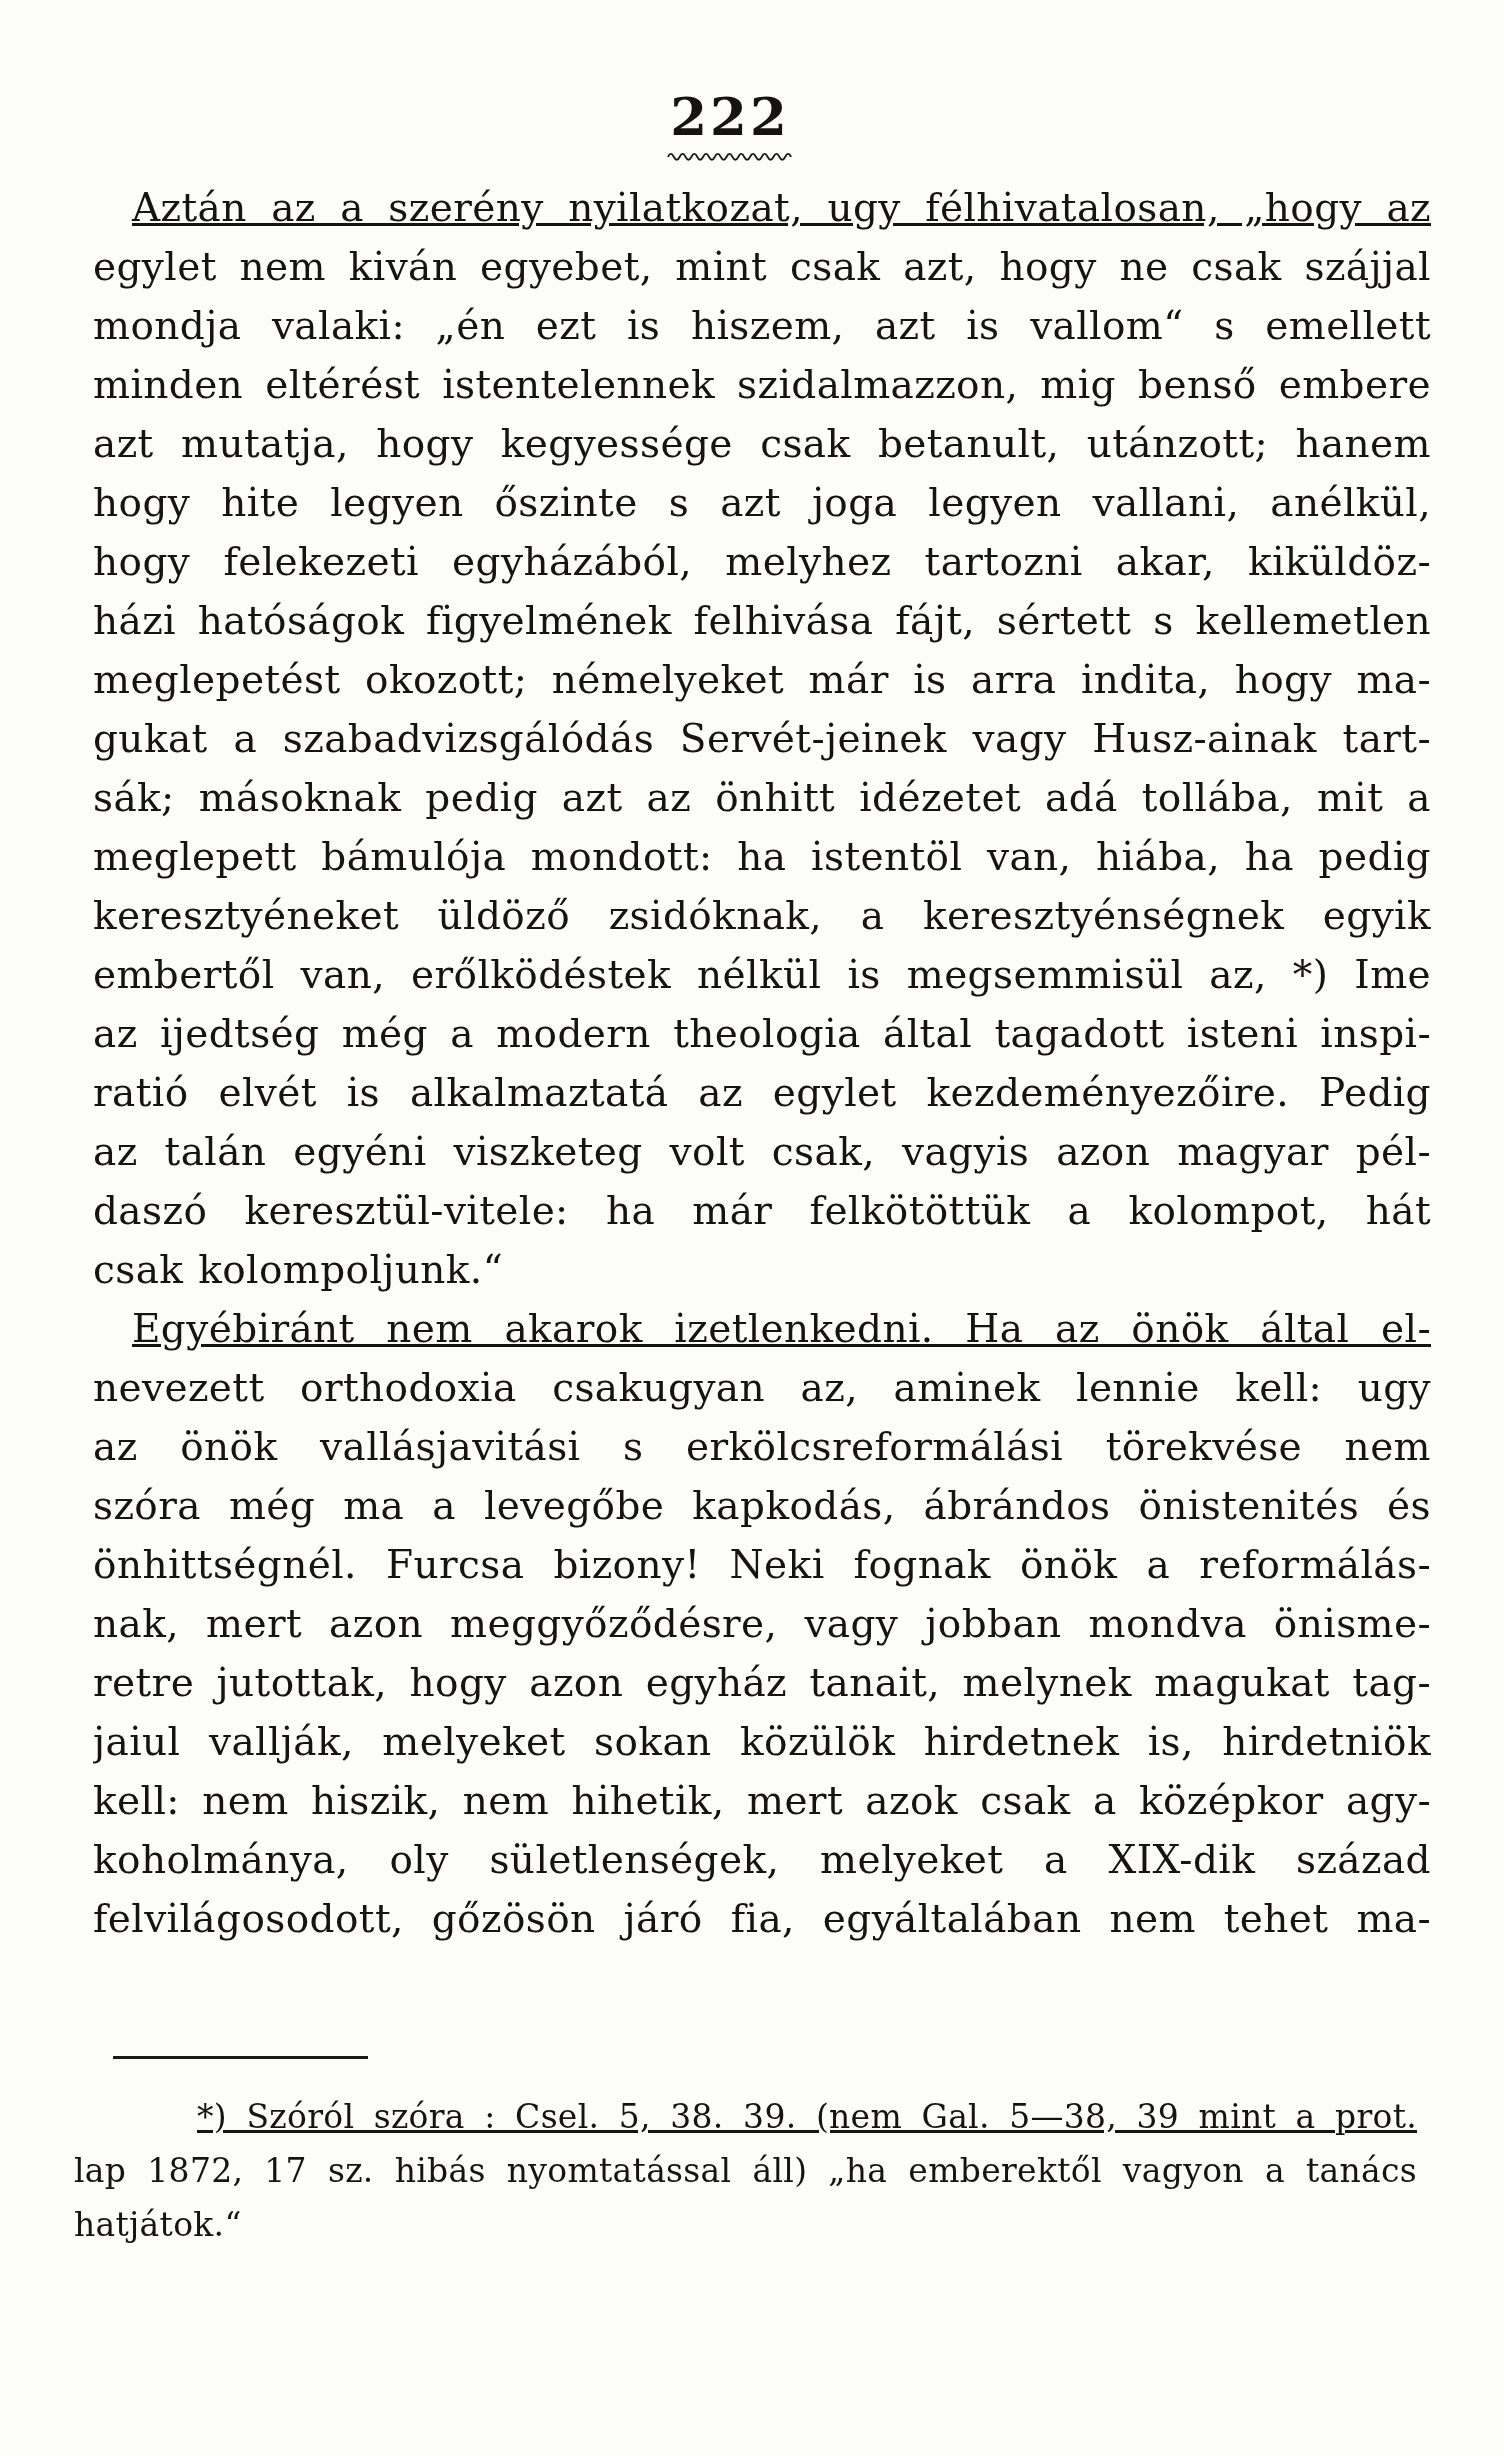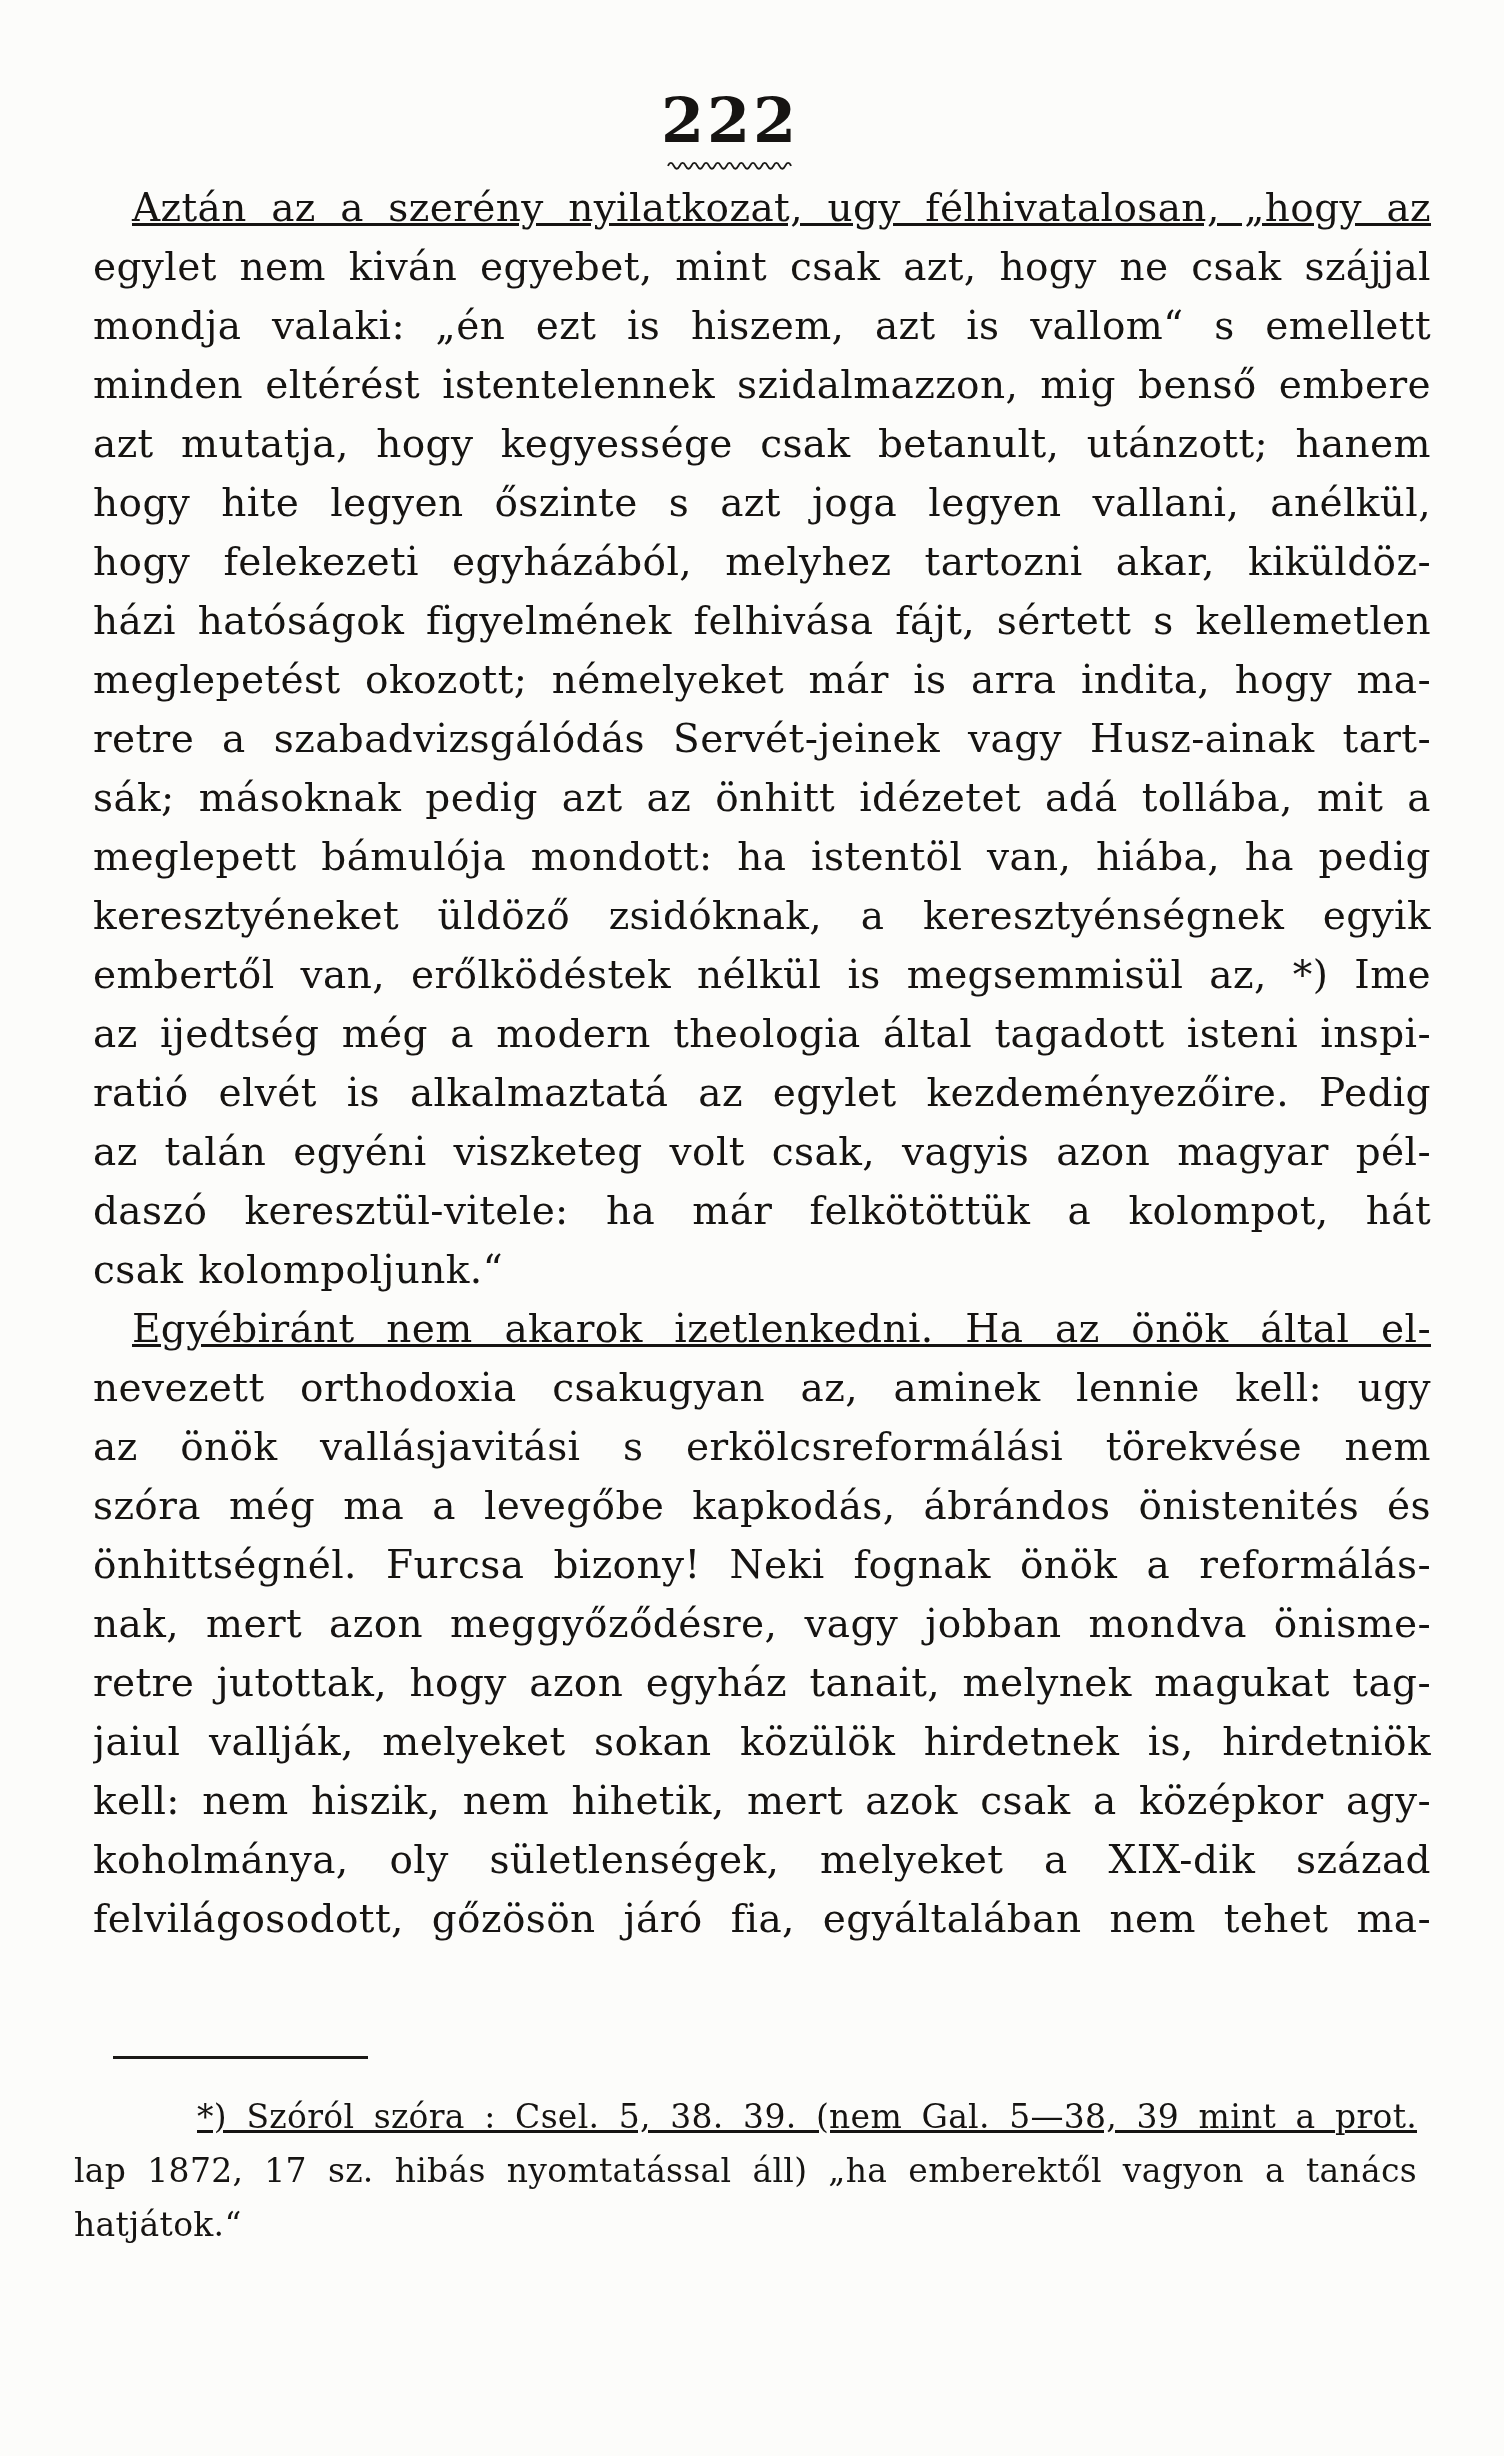--- a/index.html
+++ b/index.html
@@ -19,21 +19,21 @@
   }
   .page-header {
     position: absolute;
     top: 90px;
     left: 93px;
     width: 1274px;
     text-align: center;
   }
   .page-number {
     display: inline-block;
-    font-size: 62px;
+    font-size: 53px;
     font-weight: bold;
     letter-spacing: 2.9px;
     line-height: 1;
   }
   .page-number-underline {
     display: block;
     margin: 5.9px auto 0 auto;
   }
   .text-block {
     position: absolute;
@@ -101,21 +101,21 @@
     <div>
       <div class="line first-indent">Aztán az a szerény nyilatkozat, ugy félhivatalosan, „hogy az</div>
       <div class="line">egylet nem kiván egyebet, mint csak azt, hogy ne csak szájjal</div>
       <div class="line">mondja valaki: „én ezt is hiszem, azt is vallom“ s emellett</div>
       <div class="line">minden eltérést istentelennek szidalmazzon, mig benső embere</div>
       <div class="line">azt mutatja, hogy kegyessége csak betanult, utánzott; hanem</div>
       <div class="line">hogy hite legyen őszinte s azt joga legyen vallani, anélkül,</div>
       <div class="line">hogy felekezeti egyházából, melyhez tartozni akar, kiküldöz-</div>
       <div class="line">házi hatóságok figyelmének felhivása fájt, sértett s kellemetlen</div>
       <div class="line">meglepetést okozott; némelyeket már is arra indita, hogy ma-</div>
-      <div class="line">retre a szabadvizsgálódás Servét-jeinek vagy Husz-ainak tart-</div>
+      <div class="line">gukat a szabadvizsgálódás Servét-jeinek vagy Husz-ainak tart-</div>
       <div class="line">sák; másoknak pedig azt az önhitt idézetet adá tollába, mit a</div>
       <div class="line">meglepett bámulója mondott: ha istentöl van, hiába, ha pedig</div>
       <div class="line">keresztyéneket üldöző zsidóknak, a keresztyénségnek egyik</div>
       <div class="line">embertől van, erőlködéstek nélkül is megsemmisül az, *) Ime</div>
       <div class="line">az ijedtség még a modern theologia által tagadott isteni inspi-</div>
       <div class="line">ratió elvét is alkalmaztatá az egylet kezdeményezőire. Pedig</div>
       <div class="line">az talán egyéni viszketeg volt csak, vagyis azon magyar pél-</div>
       <div class="line">daszó keresztül-vitele: ha már felkötöttük a kolompot, hát</div>
       <div class="line para-end">csak kolompoljunk.“</div>
     </div>

